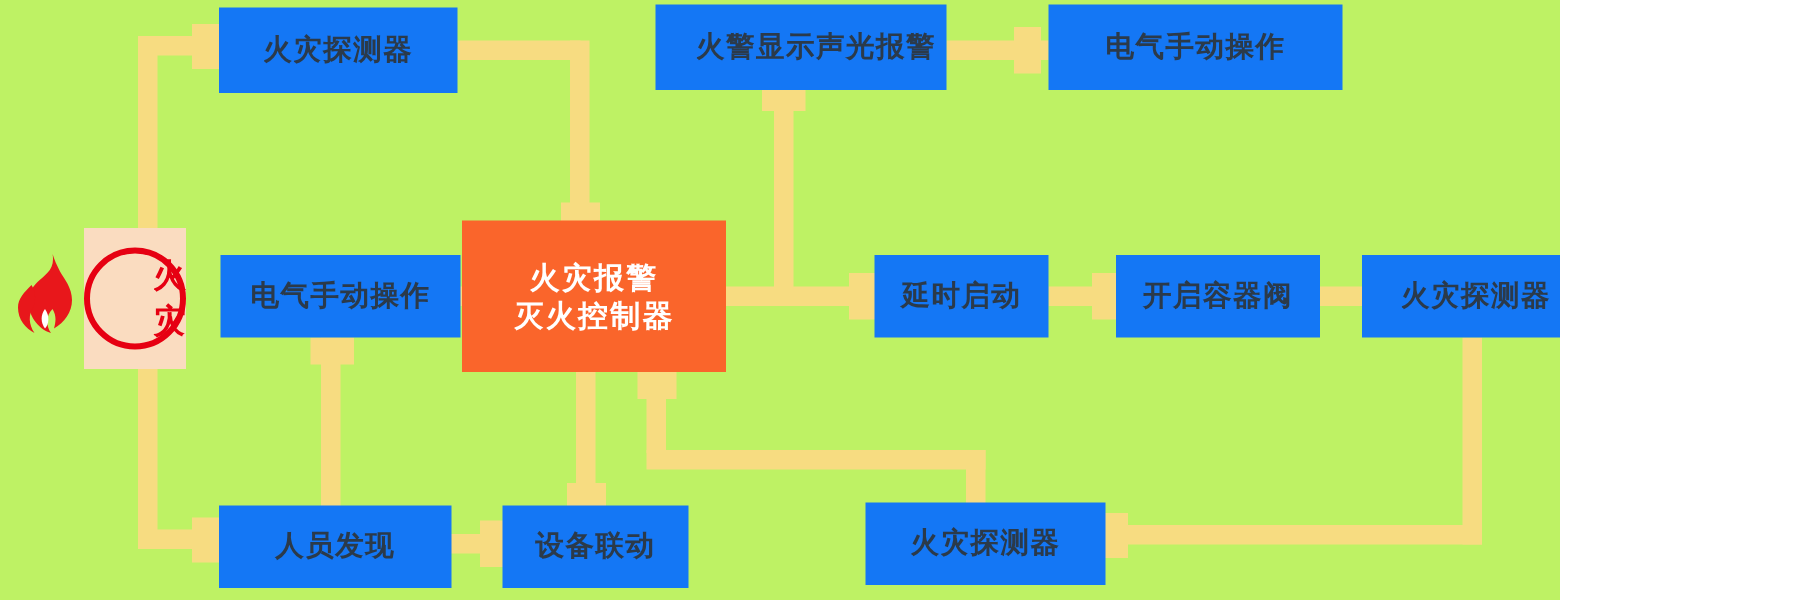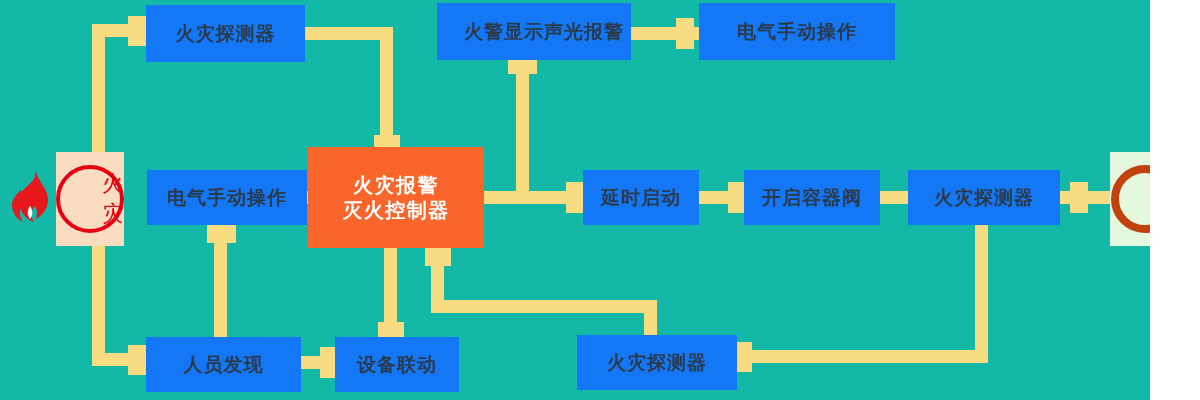--- a/index.html
+++ b/index.html
@@ -5,23 +5,23 @@
   html, body {
     margin: 0;
     padding: 0;
     background: #ffffff;
   }
   body {
     font-family: "DejaVu Sans", "Liberation Sans", sans-serif;
   }
   #canvas {
     position: relative;
-    width: 1150px;
+    width: 1040px;
     height: 400px;
-    background: #14b8a6;
+    background: #bef264;
     overflow: hidden;
   }
   
   .conn {
     position: absolute;
     background: #f7dc81;
   }
   
   .cap {
     position: absolute;
@@ -60,21 +60,21 @@
   .term .pad {
     position: absolute;
     inset: 0;
   }
   .term .circle {
     position: absolute;
     border-radius: 50%;
     display: flex;
     align-items: flex-start;
     justify-content: center;
-    font-weight: normal;
+    font-weight: bold;
     font-size: 22px;
     letter-spacing: 2px;
     box-sizing: border-box;
     padding-left: 48px;
   }
   #term-fire .pad { background: #fadcc0; }
   #term-fire .circle {
     border: 4px solid #e60012;
     color: #e60012;
     background: #fadcc0;

